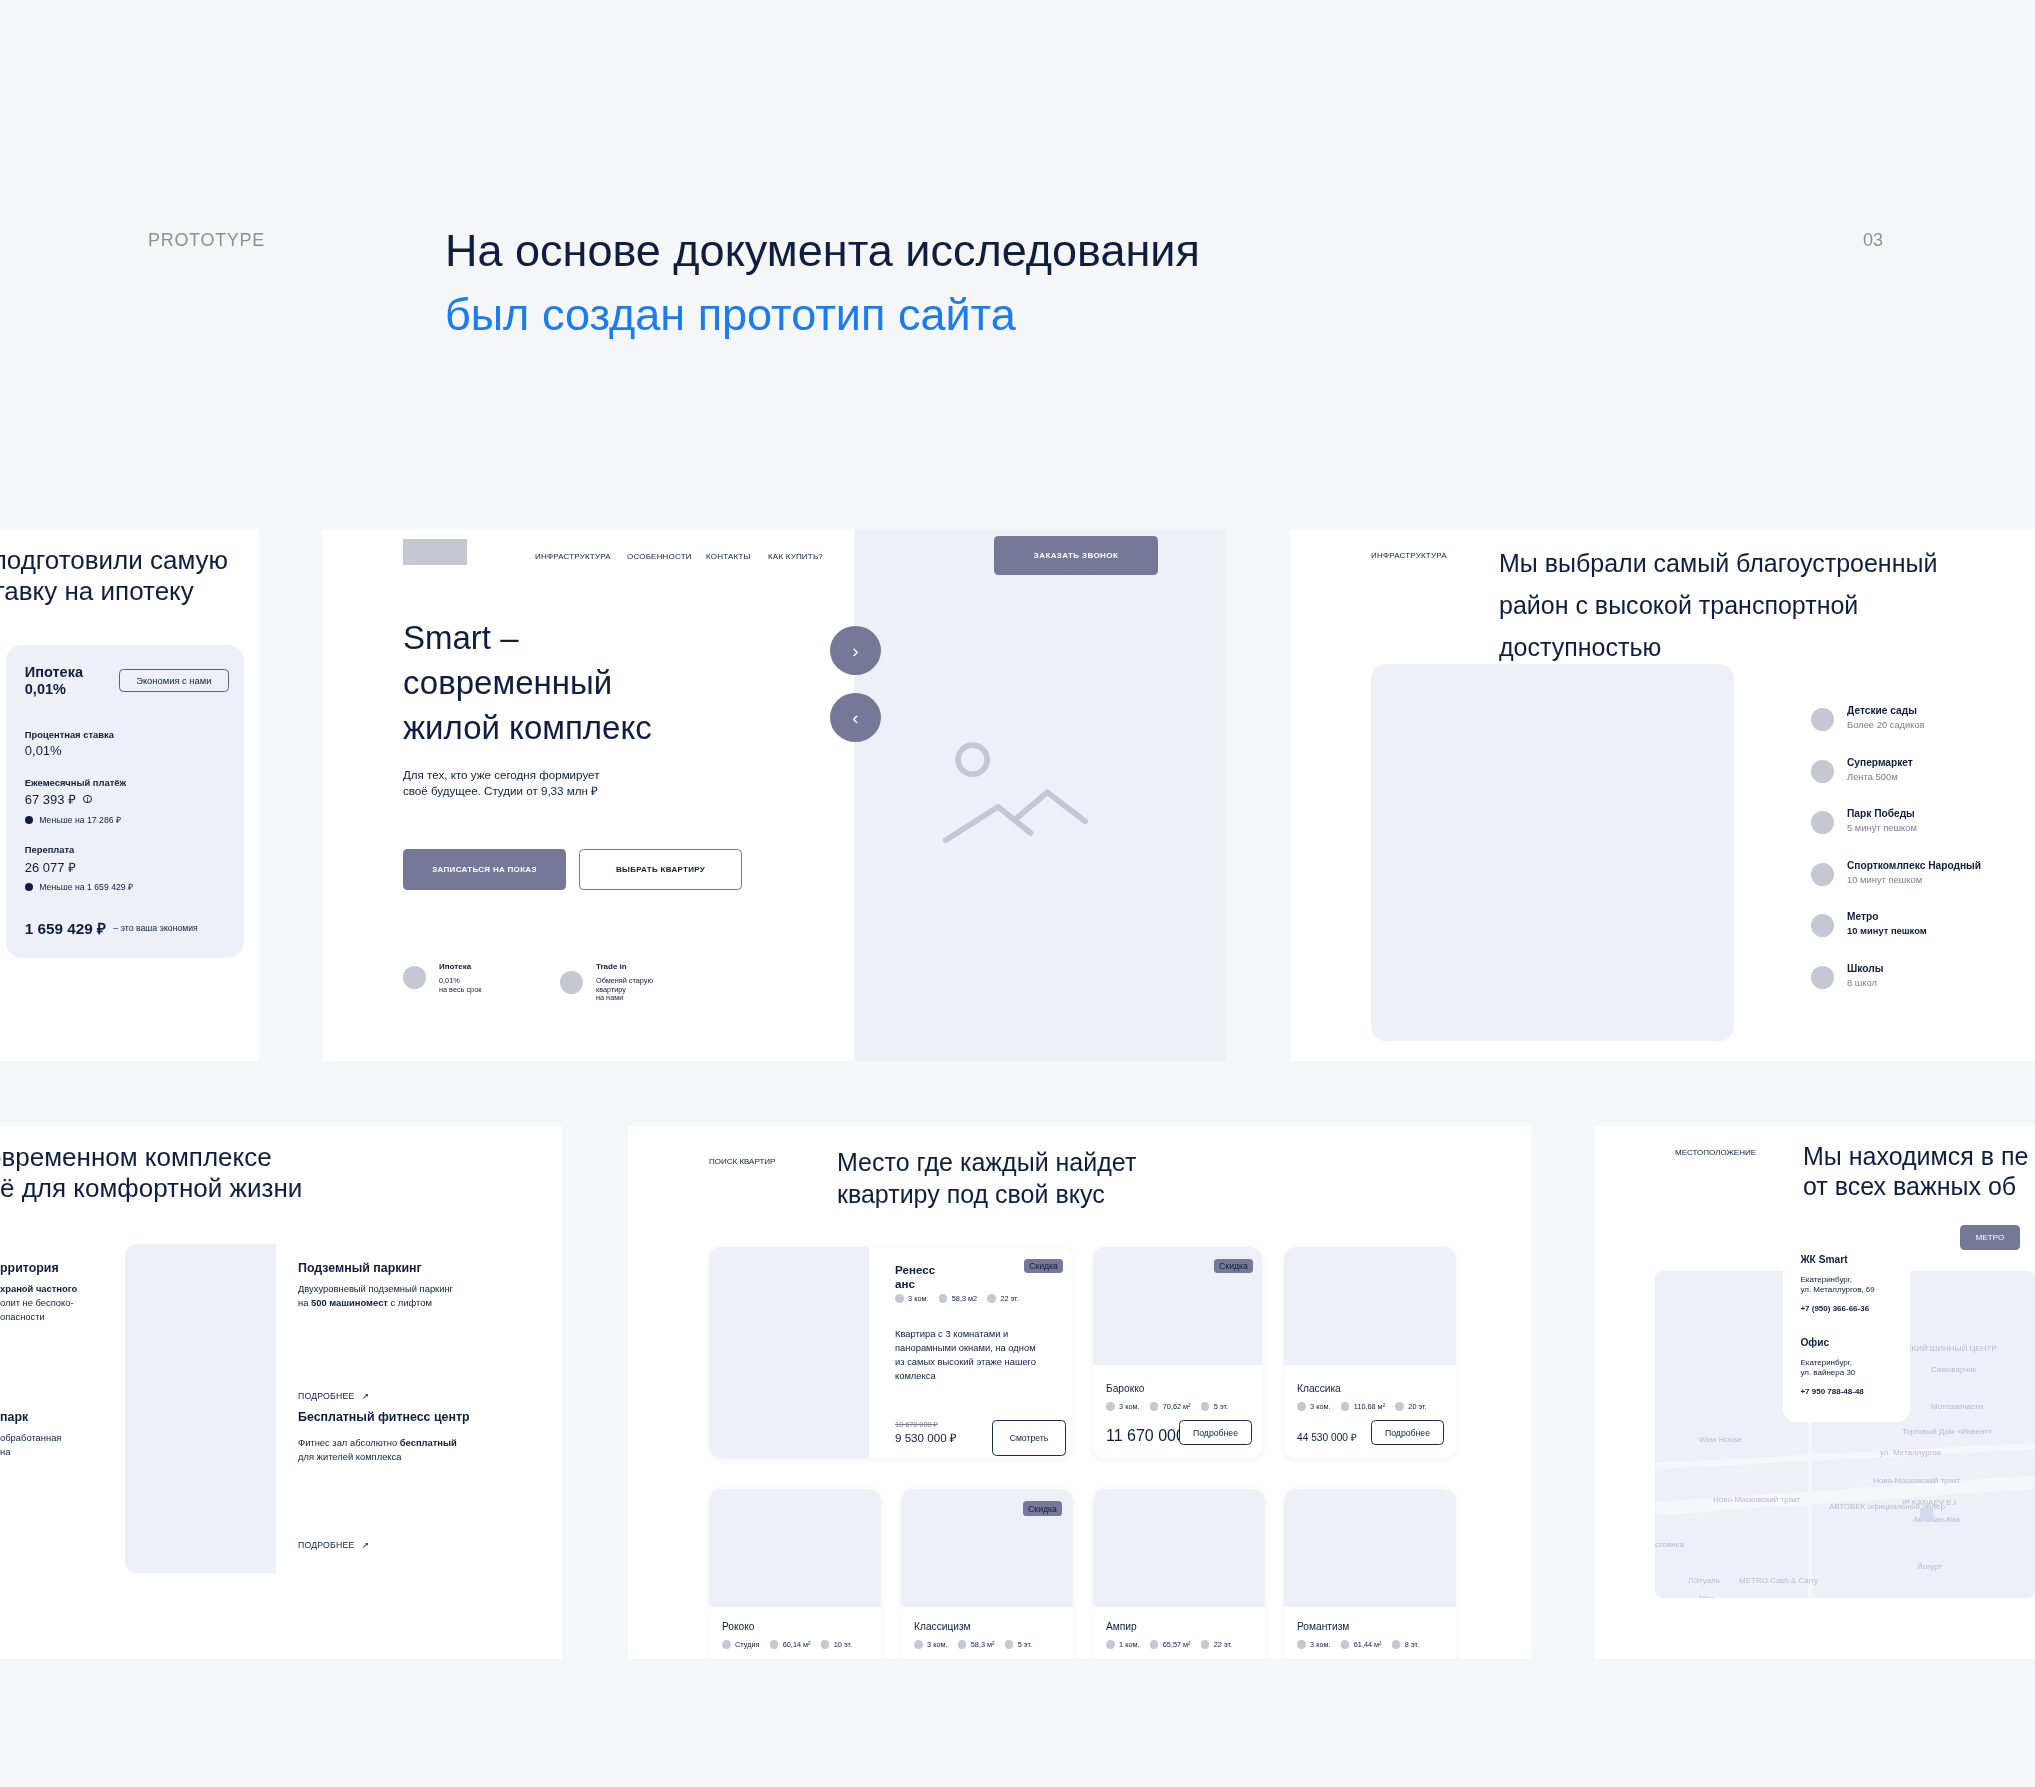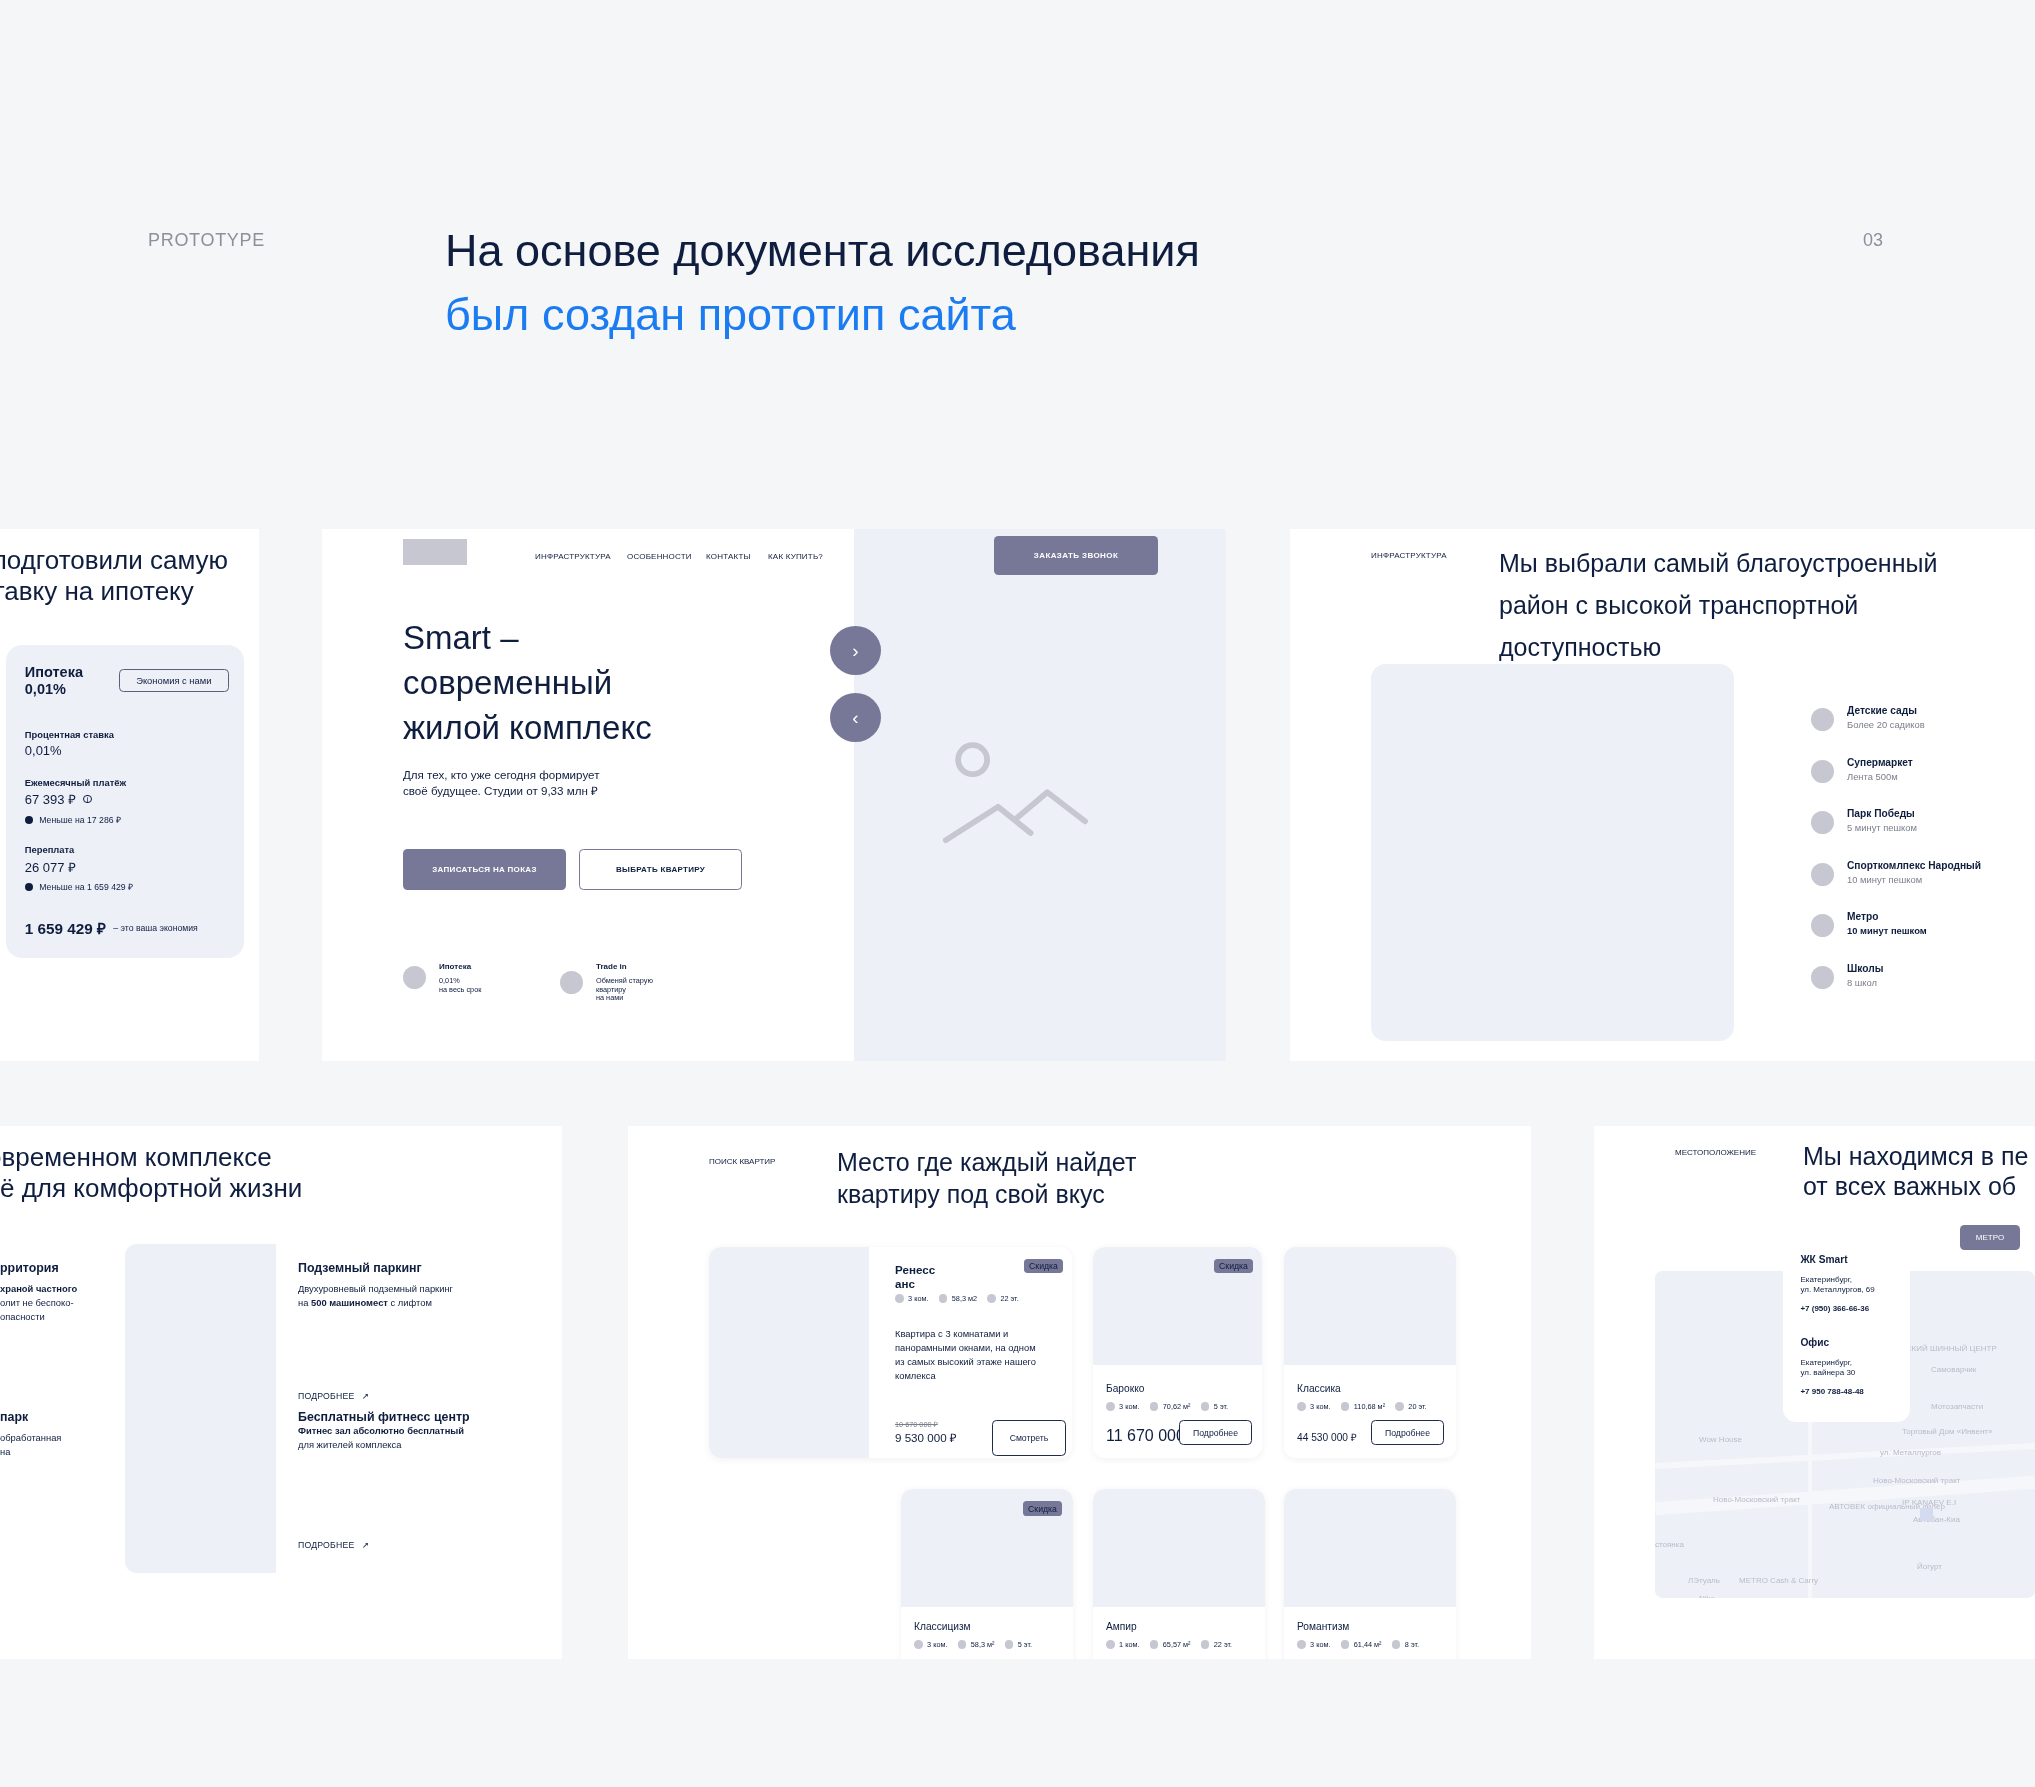--- a/index.html
+++ b/index.html
@@ -264,21 +264,21 @@
     <div class="fd-p"><span>на </span><b>500 машиномест</b><span> с лифтом</span></div>
   </div>
   <div class="abs fd-more ink" style="left:298px;top:265px;display:flex;gap:7.3px;">
     <span>ПОДРОБНЕЕ</span>
       <span>↗</span>
   </div>
 
   <div class="abs fd-img" style="left:125px;top:267px;"></div>
   <div class="abs ink" style="left:298px;top:284px;width:218px;">
     <div class="fd-h">Бесплатный фитнесс центр</div>
-    <div class="fd-p" style="margin-top:0;font-weight:bold;"><span>Фитнес зал абсолютно </span><b>бесплатный</b></div>
+    <div class="fd-p" style="margin-top:12px;"><span>Фитнес зал абсолютно </span><b>бесплатный</b></div>
     <div class="fd-p">для жителей комплекса</div>
   </div>
   <div class="abs fd-more ink" style="left:298px;top:414px;display:flex;gap:7.3px;">
     <span>ПОДРОБНЕЕ</span>
       <span>↗</span>
   </div>
 </div>
 
 <div class="frame" id="fe">
   <div class="abs ink" id="fe-lbl">ПОИСК КВАРТИР</div>
@@ -349,20 +349,38 @@
         </span>
       <span>
           <i class="dot"></i>
           <b style="font-weight:normal">20 эт.</b>
         </span>
     </div>
     <div class="price ink" style="top:183px;font-size:10.2px;">44 530 000 ₽</div>
     <div class="btn-outline ink" style="left:87px;top:173px;width:73px;height:25px;">Подробнее</div>
   </div>
 
+  <div class="card" style="left:81px;top:363px;width:172px;height:189px;">
+    <div class="img" style="height:118px;"></div>
+    <div class="name ink" style="top:132px;">Рококо</div>
+    <div class="specs ink" style="top:151px;">
+      <span>
+          <i class="dot"></i>
+          <b style="font-weight:normal">Студия</b>
+        </span>
+      <span>
+          <i class="dot"></i>
+          <b style="font-weight:normal">60,14 м²</b>
+        </span>
+      <span>
+          <i class="dot"></i>
+          <b style="font-weight:normal">10 эт.</b>
+        </span>
+    </div>
+  </div>
   <div class="card" style="left:273px;top:363px;width:172px;height:189px;">
     <div class="img" style="height:118px;"></div>
     <div class="abs badge" style="left:122px;top:12.4px;width:39px;height:14.5px;">Скидка</div>
     <div class="name ink" style="top:132px;">Классицизм</div>
     <div class="specs ink" style="top:151px;">
       <span>
           <i class="dot"></i>
           <b style="font-weight:normal">3 ком.</b>
         </span>
       <span>

